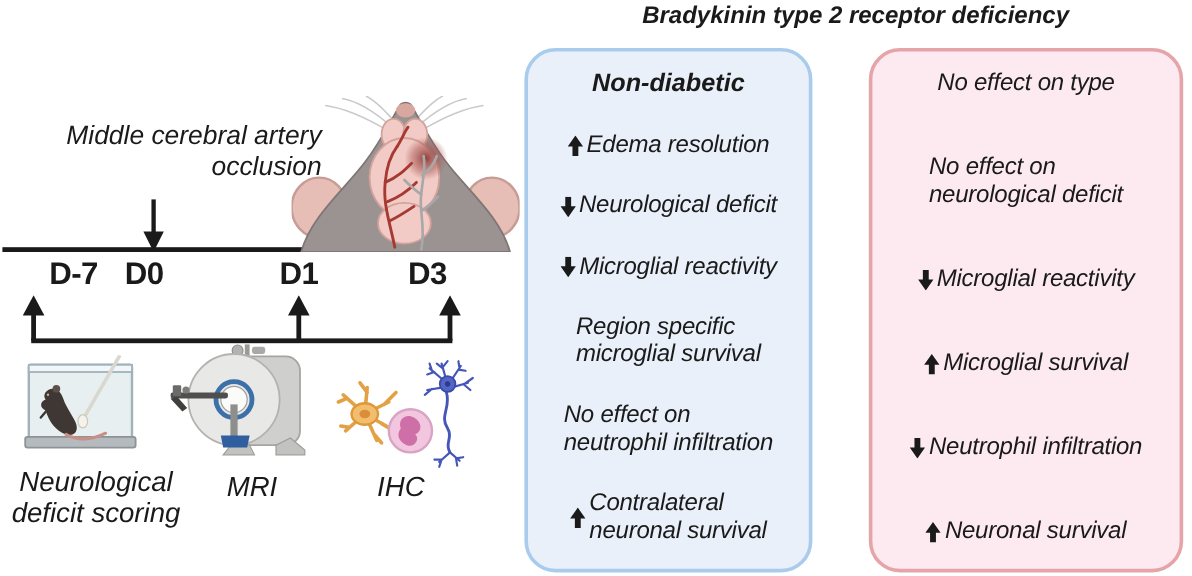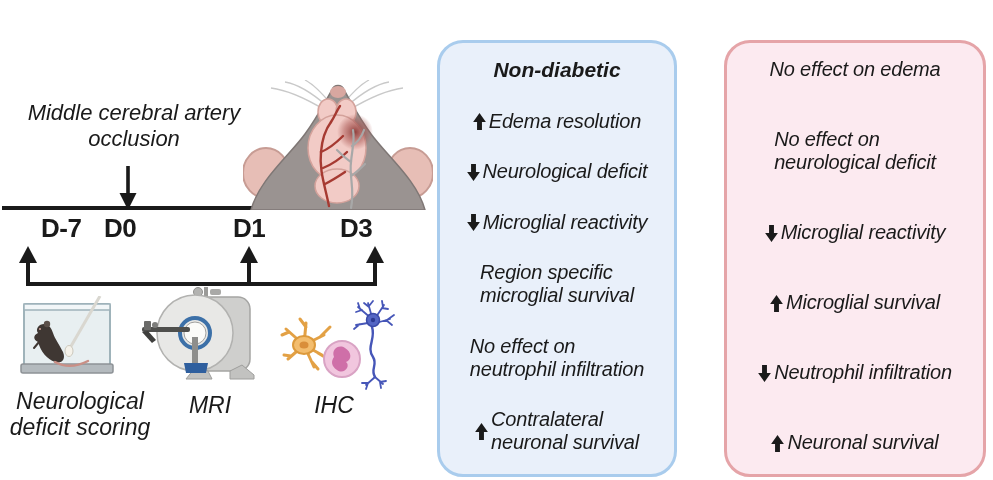--- a/index.html
+++ b/index.html
@@ -2,21 +2,21 @@
 <html><head>
 <meta charset="utf-8">
 <style>
   html,body{margin:0;padding:0;background:#ffffff;}
   body{font-family:"Liberation Sans",sans-serif;color:#1a1a1a;}
   #canvas{position:relative;width:993px;height:480px;background:#ffffff;overflow:hidden;}
 
   .abs{position:absolute;}
 
   
-  #mcao-label{left:0;top:100px;width:268px;text-align:center;
+  #mcao-label{left:0;top:100px;width:268px;text-align:right;
     font-style:italic;font-size:22px;line-height:26px;white-space:pre-line;}
   #mcao-arrow{left:117px;top:166px;}
   #timeline-line{left:2px;top:206px;width:411px;height:4px;background:#1a1a1a;}
   .day-label{top:213px;font-weight:bold;font-size:26px;letter-spacing:-0.5px;}
   #day-0-label{left:1px;margin-left:40px;}
   #day-1-label{left:104px;}
   #day-2-label{left:233px;}
   #day-3-label{left:340px;}
   #bracket{left:18px;top:246px;}
   #mouse-head{left:243px;top:80px;z-index:3;}
@@ -196,20 +196,21 @@
     </g>
     <circle cx="97" cy="21" r="6.5" fill="#5466c4" stroke="#3a4aa8" stroke-width="1.5"></circle>
     <circle cx="97" cy="21" r="2.2" fill="#2c3a92"></circle>
   </svg>
 
   <div class="abs assess-label" id="label-neuro">Neurological
 deficit scoring</div>
   <div class="abs assess-label" id="label-ihc">IHC</div>
   <div class="abs assess-label" id="label-mri">MRI</div>
 
+  <div class="abs" id="fig-title">Bradykinin type 2 receptor deficiency</div>
 
   <div class="panel" id="panel-nondiabetic" style="border-color: rgb(169, 204, 237); background: rgb(233, 240, 250);">
     <div class="panel-heading">Non-diabetic</div>
 
   <div class="effect-item">
         <svg viewBox="0 0 12 16" class="arrow-glyph">
           <path d="M6 0 L12 8.5 L8.3 8.5 L8.3 16 L3.7 16 L3.7 8.5 L0 8.5 Z"></path>
         </svg>
         <span class="effect-text">Edema resolution</span>
       </div>
@@ -238,21 +239,21 @@
           <path d="M6 0 L12 8.5 L8.3 8.5 L8.3 16 L3.7 16 L3.7 8.5 L0 8.5 Z"></path>
         </svg>
         <span class="effect-text">Contralateral
 neuronal survival</span>
       </div>
     </div>
 
   <div class="panel" id="panel-diabetic" style="border-color: rgb(229, 164, 168); background: rgb(252, 234, 240);">
 
   <div class="effect-item">
-        <span class="effect-text">No effect on edema</span>
+        <span class="effect-text">No effect on type</span>
       </div>
       <div class="effect-item">
         <span class="effect-text">No effect on
 neurological deficit</span>
       </div>
       <div class="effect-item">
         <svg viewBox="0 0 12 16" class="arrow-glyph">
           <path d="M6 16 L12 7.5 L8.3 7.5 L8.3 0 L3.7 0 L3.7 7.5 L0 7.5 Z"></path>
         </svg>
         <span class="effect-text">Microglial reactivity</span>

